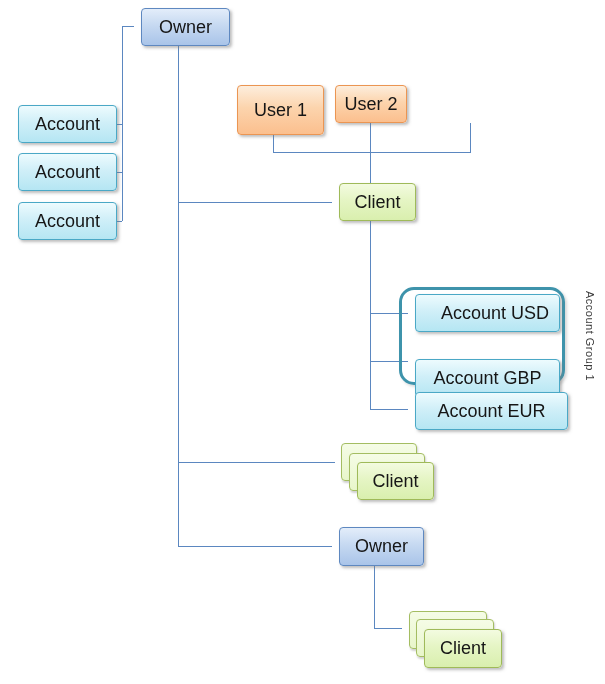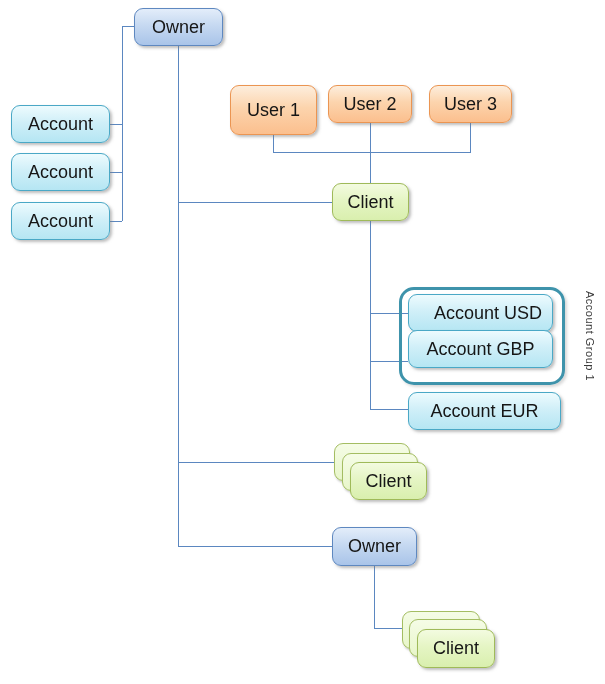--- a/index.html
+++ b/index.html
@@ -4,22 +4,23 @@
 <style>
   html,body{margin:0;padding:0;background:#ffffff;}
   .canvas{
     position:relative;width:605px;height:684px;background:#ffffff;
     font-family:"Liberation Sans",sans-serif;overflow:hidden;
   }
   .box{
     position:absolute;box-sizing:border-box;
     display:flex;align-items:center;justify-content:center;
     font-size:18px;color:#161616;white-space:nowrap;
-    border:1px solid;border-radius:9px;
+    border:1px solid;border-radius:4px;
     box-shadow:2px 2px 3px rgba(125,125,125,0.5);
+    margin-left:7px;
   }
   .blue{background:linear-gradient(180deg,#e3edfa 0%,#c6d9f1 45%,#a9c4e9 100%);border-color:#5e88c0;}
   .cyan{background:linear-gradient(180deg,#edfbfe 0%,#d0eff8 45%,#b5e6f3 100%);border-color:#4aa8c6;}
   .orange{background:linear-gradient(180deg,#fdeedd 0%,#fcd4ad 45%,#fbbf8e 100%);border-color:#eb9552;}
   .green{background:linear-gradient(180deg,#f3fbe0 0%,#e5f5c4 45%,#d9efae 100%);border-color:#9fba59;}
   .layer{background:linear-gradient(180deg,#f5fce6 0%,#e8f6ca 100%);border-color:#a4bd62;box-shadow:1px 2px 2px rgba(140,140,140,0.4);}
   .hline,.vline{position:absolute;background:#5b87c0;}
   .hline{height:1px;}
   .vline{width:1px;}
   .group-rect{
@@ -65,27 +66,26 @@
   <div class="group-rect" style="left:399px;top:287px;width:166px;height:98px;"></div>
   <div class="group-label" style="left:581px;top:287px;width:17px;height:98px;">Account Group 1</div>
 
   <div class="box blue" style="left:134px;top:8px;width:89px;height:38px;">Owner</div>
 
   <div class="box cyan" style="left:11px;top:105px;width:99px;height:38px;">Account</div>
   <div class="box cyan" style="left:11px;top:153px;width:99px;height:38px;">Account</div>
   <div class="box cyan" style="left:11px;top:202px;width:99px;height:38px;">Account</div>
 
   <div class="box orange" style="left:230px;top:85px;width:87px;height:50px;">User 1</div>
-  <div class="box orange" style="left:328px;top:85px;width:84px;height:38px;">User 2</div>
-  <div class="box orange" style="left:429px;top:85px;width:83px;height:38px;">User 3</div>
+  <div class="box orange" style="left:328px;top:85px;width:72px;height:38px;">User 2</div>
 
   <div class="box green" style="left:332px;top:183px;width:77px;height:38px;">Client</div>
 
   <div class="box cyan" style="left:408px;top:294px;width:145px;height:38px;padding-left:15px;">Account USD</div>
-  <div class="box cyan" style="left:408px;top:330px;width:145px;height:38px;">Account GBP</div>
+  <div class="box cyan" style="left:408px;top:359px;width:145px;height:38px;">Account GBP</div>
   <div class="box cyan" style="left:408px;top:392px;width:153px;height:38px;">Account EUR</div>
 
   <div class="box green layer" style="left:334px;top:443px;width:76px;height:38px;"></div>
   <div class="box green layer" style="left:342px;top:453px;width:76px;height:38px;"></div>
   <div class="box green" style="left:350px;top:462px;width:77px;height:38px;">Client</div>
 
   <div class="box blue" style="left:332px;top:527px;width:85px;height:39px;">Owner</div>
 
   <div class="box green layer" style="left:402px;top:611px;width:78px;height:38px;"></div>
   <div class="box green layer" style="left:409px;top:619px;width:78px;height:38px;"></div>

